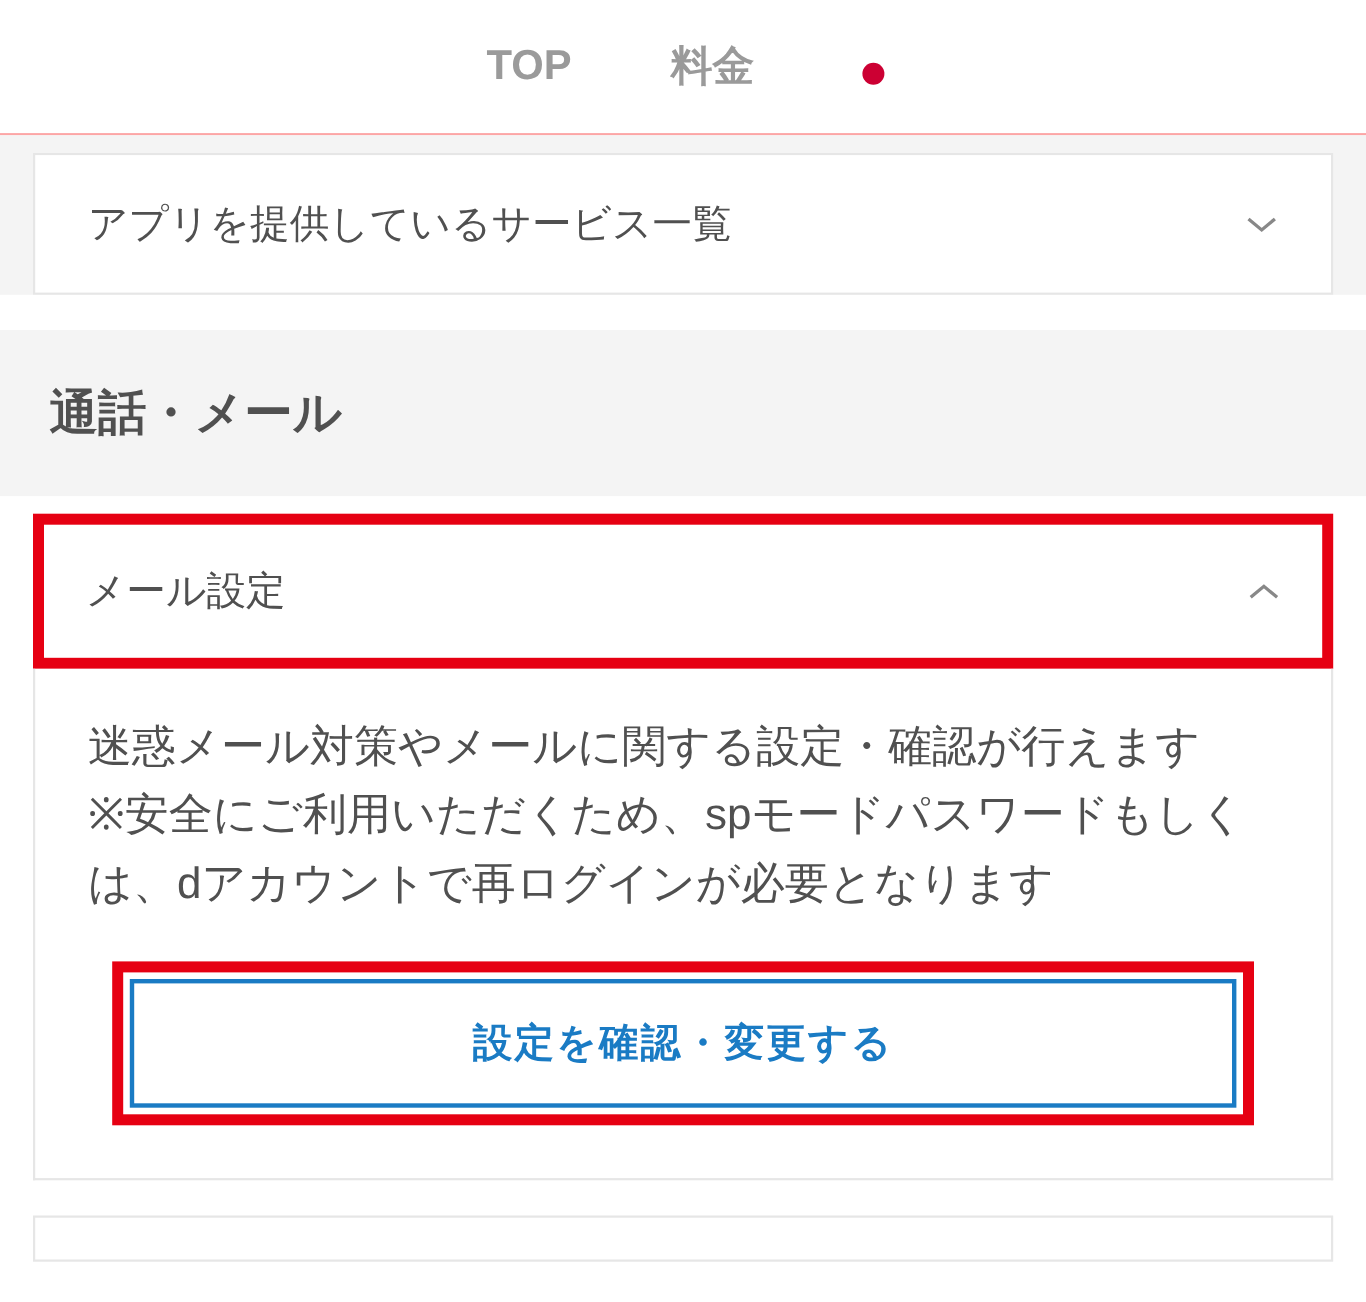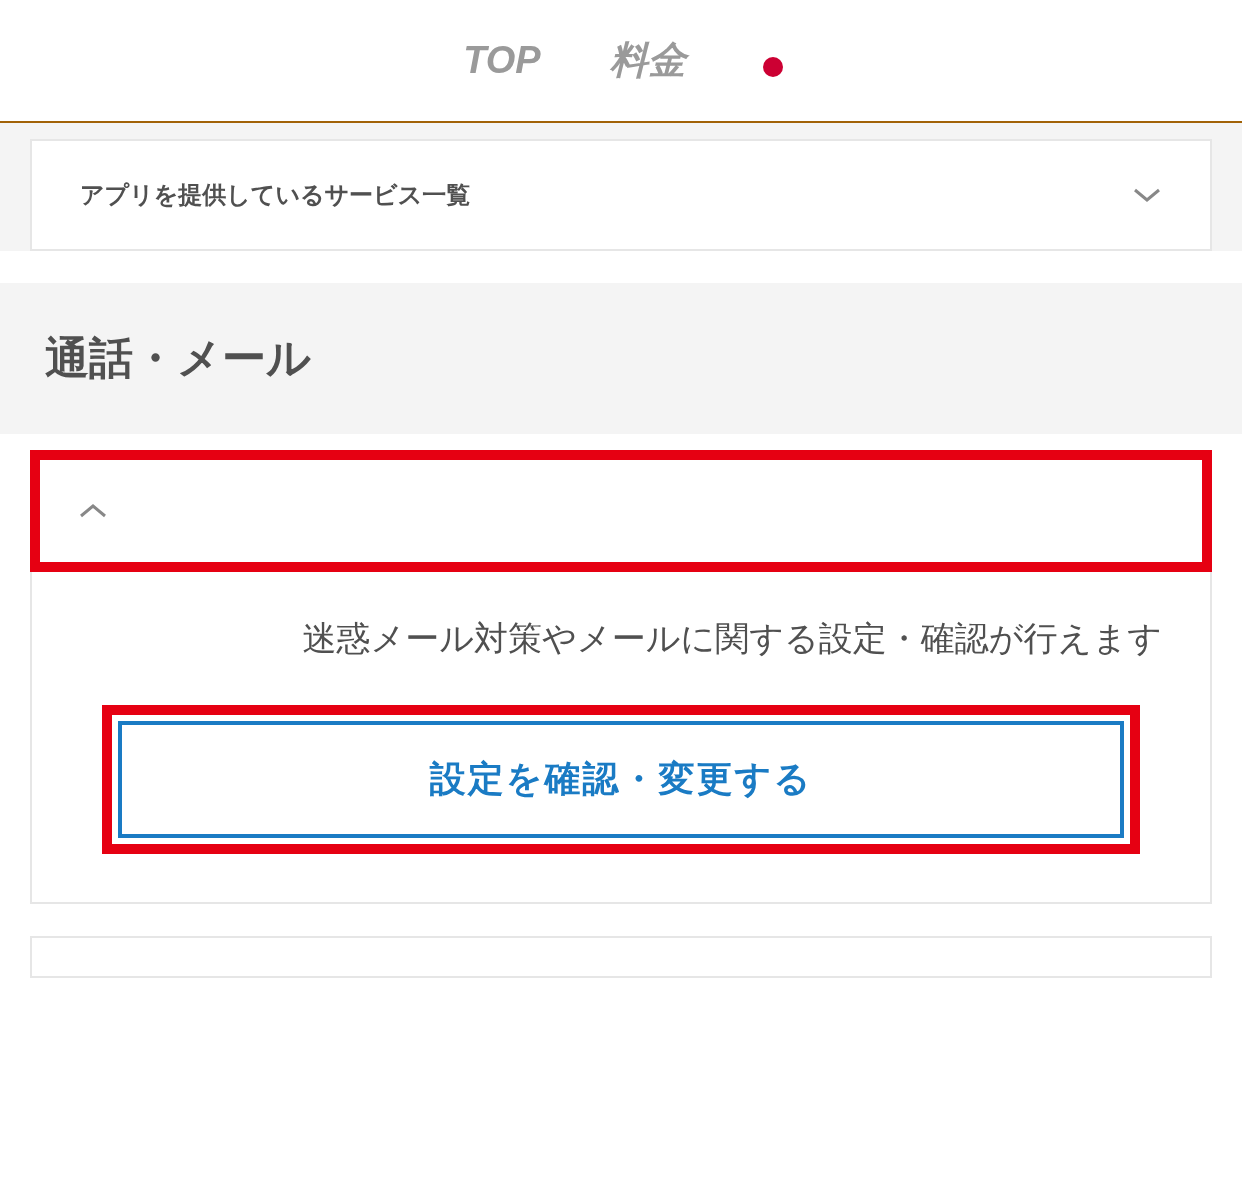--- a/index.html
+++ b/index.html
@@ -11,25 +11,24 @@
       font-family: -apple-system, BlinkMacSystemFont, "Hiragino Sans", "Hiragino Kaku Gothic ProN", Meiryo, sans-serif;
       background: #ffffff;
       width: 1242px;
       height: 1184px;
       overflow: hidden;
     }
     .tab-bar {
       display: flex;
       justify-content: center;
       align-items: center;
-      gap: 69px;
+      gap: 90px;
       padding: 35px 0;
       background: #ffffff;
-      border-bottom: 2px solid #a16207;
-      font-style: italic;
+      border-bottom: 2px solid #fca5a5;
     }
     .tab-item {
       font-size: 38px;
       font-weight: 600;
       color: #9a9a9a;
       position: relative;
       cursor: pointer;
     }
     .tab-item.has-badge {
       padding-right: 24px;
@@ -51,22 +50,22 @@
       background: #ffffff;
       border: 2px solid #e6e6e6;
       margin: 0 30px 32px 30px;
       display: flex;
       justify-content: space-between;
       align-items: center;
       padding: 38px 48px;
       cursor: pointer;
     }
     .collapsible-label {
-      font-size: 24px;
-      font-weight: 700;
+      font-size: 36px;
+      font-weight: 400;
       color: #505050;
     }
     .chevron {
       width: 30px;
       height: 30px;
       display: flex;
       align-items: center;
       justify-content: center;
     }
     .chevron svg {
@@ -94,25 +93,24 @@
     }
     .panel-body {
       background: #ffffff;
       margin: 0 30px;
       border-left: 2px solid #e6e6e6;
       border-right: 2px solid #e6e6e6;
       border-bottom: 2px solid #e6e6e6;
       padding: 40px 48px 48px 48px;
     }
     .body-text {
-      font-size: 34px;
+      font-size: 40px;
       color: #505050;
       line-height: 1.55;
       margin-bottom: 40px;
-      text-align: right;
     }
     .action-btn-wrapper {
       border: 10px solid #e60012;
       padding: 6px;
       margin: 0 22px;
     }
     .action-btn {
       display: flex;
       justify-content: center;
       align-items: center;
@@ -155,31 +153,33 @@
       </svg>
     </div>
   </div>
 
 </div>
 
 <div class="section-header">通話・メール</div>
 
 <div class="highlighted-panel">
   <div class="highlighted-inner">
+    <div class="collapsible-label">メール設定</div>
     <div class="chevron">
       <svg viewBox="0 0 28 18" fill="none" stroke="#888888" stroke-width="3">
         <polyline points="2,14 14,4 26,14"></polyline>
       </svg>
     </div>
   </div>
 </div>
 
 <div class="panel-body">
   <div class="body-text">
     <span>迷惑メール対策やメールに関する設定・確認が行えます</span><br>
+    <span>※安全にご利用いただくため、spモードパスワードもしくは、dアカウントで再ログインが必要となります</span>
   </div>
   <div class="action-btn-wrapper">
     <div class="action-btn">
       <span class="action-btn-label">設定を確認・変更する</span>
     </div>
   </div>
 </div>
 
 <div class="bottom-item">
   <div class="collapsible-label"></div>

